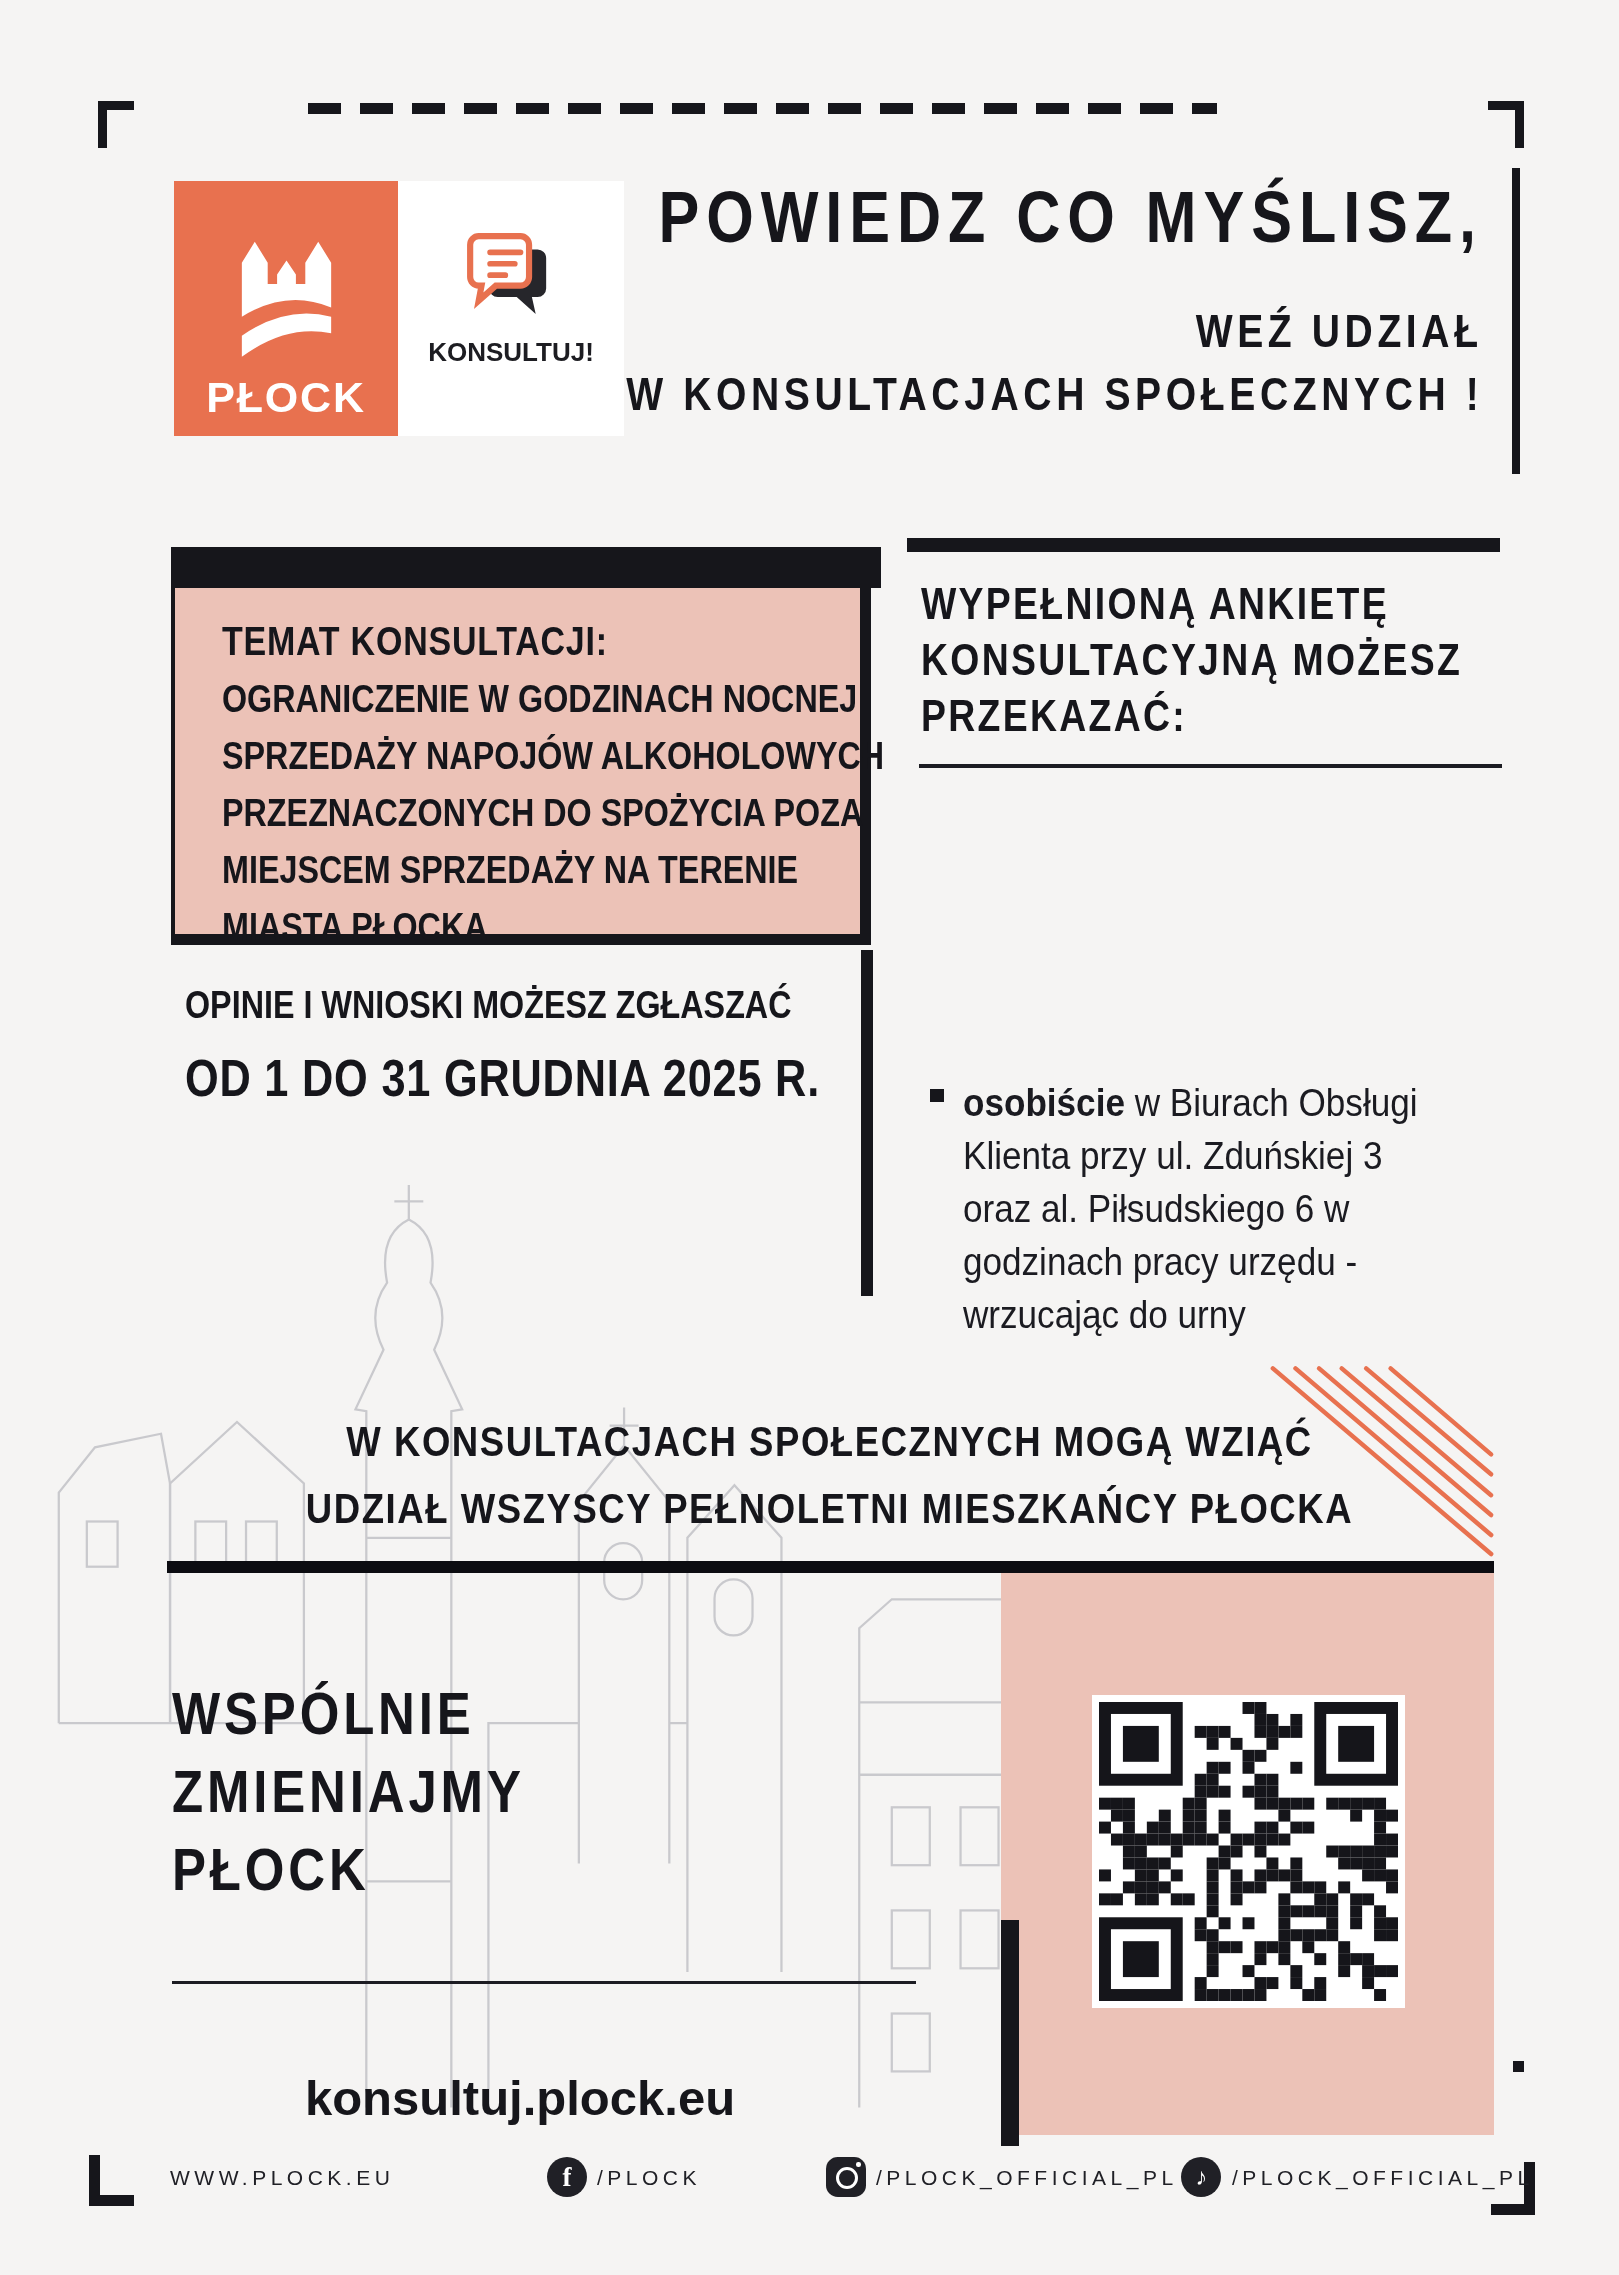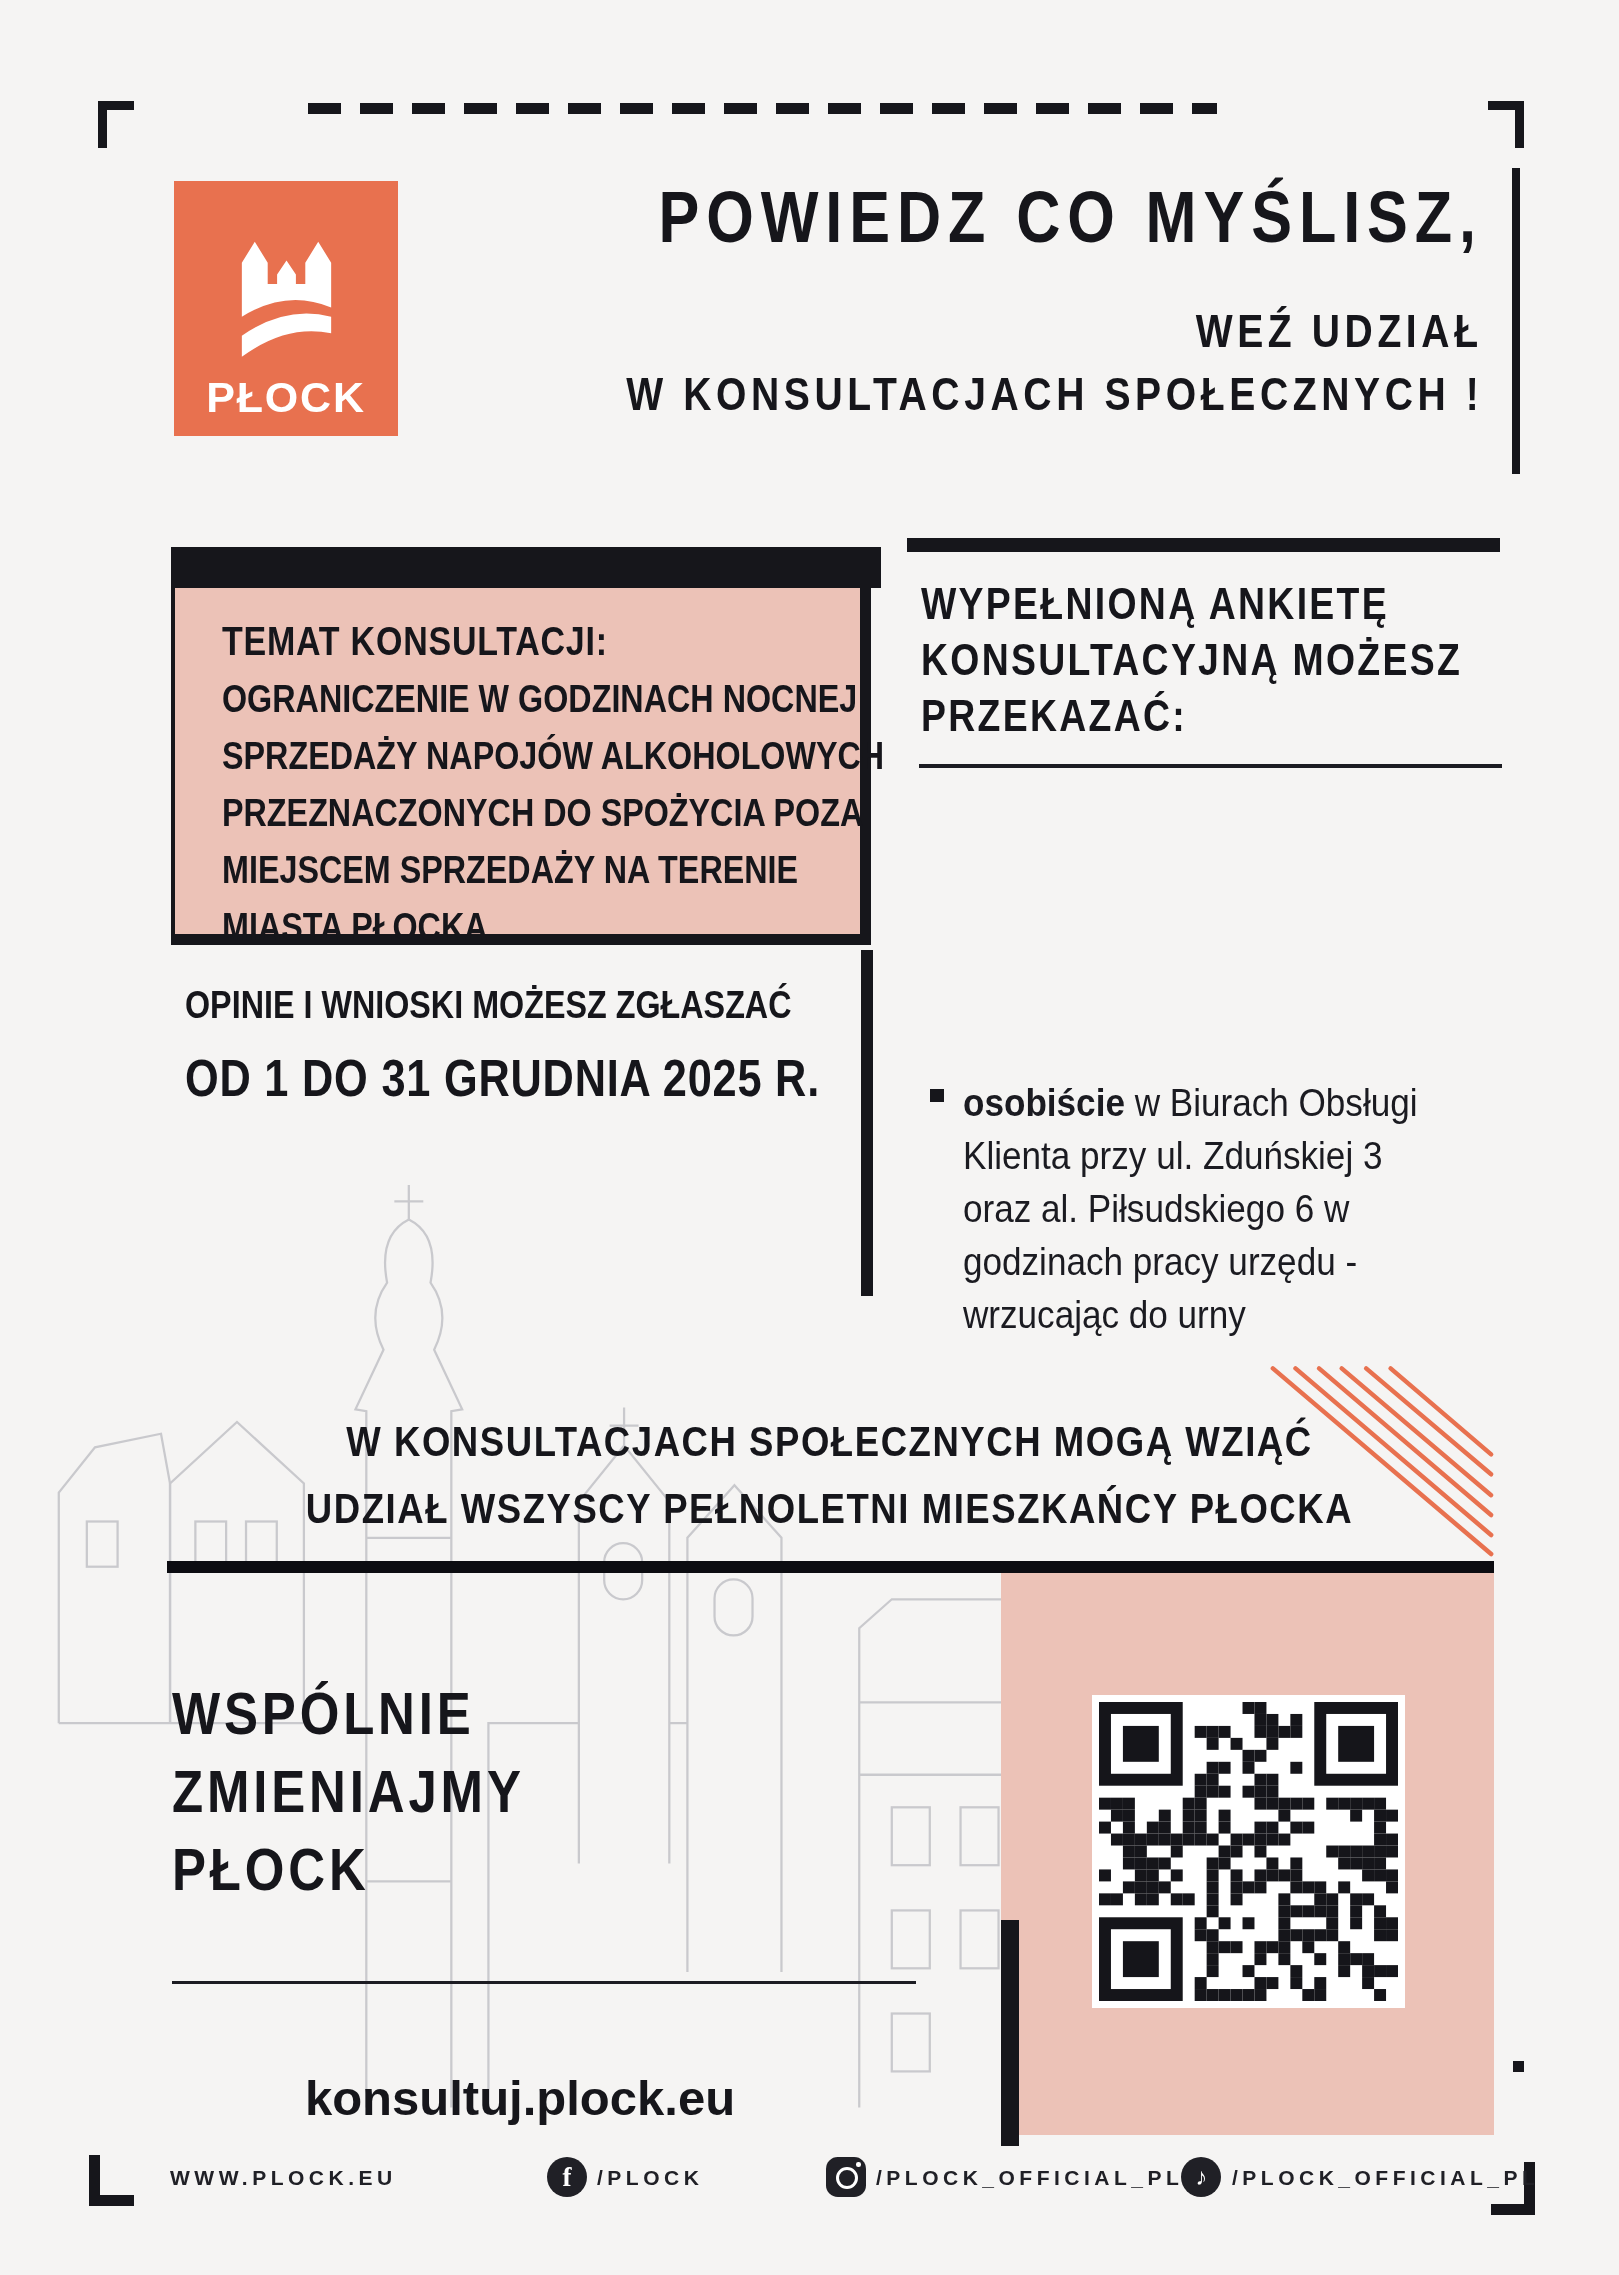--- a/index.html
+++ b/index.html
@@ -71,21 +71,21 @@
   .cl1{top:1679px;} .cl2{top:1757px;} .cl3{top:1835px;}
   .info-rule{left:172px; top:1981px; width:744px; height:2.7px; background:#1c1c22;}
   .mi-line{left:149px; width:742px; text-align:center; font-weight:bold; white-space:nowrap;}
   .mi1{top:2006px; font-size:49px;} .mi2{top:2070px; font-size:49px;}
   
   .qr-panel{left:1001px; top:1573px; width:493px; height:562px; background:var(--pink);}
   .qr-box{position:absolute; left:91px; top:122px; width:313px; height:313px; background:#ffffff;}
   .qr-box svg{position:absolute; left:7.2px; top:7.2px;}
   .qr-side{left:1001px; top:1920px; width:18px; height:226px; background:var(--ink);}
   
-  .foot-label{top:2166px; font-size:21px; font-weight:bold; letter-spacing:4.5px; color:#202026; white-space:nowrap;}
+  .foot-label{top:2166px; font-size:21px; font-weight:normal; letter-spacing:4.5px; color:#202026; white-space:nowrap;}
   .icon-circle{top:2157px; width:40px; height:40px; border-radius:50%; background:#202026;
     color:#fff; text-align:center; line-height:40px; font-weight:bold;}
   .fb-icon{left:547px; font-size:27px; font-family:"Liberation Serif", serif;}
   .tk-icon{left:1181px; font-size:23.5px;}
   .ig-icon{left:826px; top:2157px; width:40px; height:40px; border-radius:11.8px; background:#202026;}
   .ig-icon::before{content:""; position:absolute; left:10px; top:10px; width:16.3px; height:16.3px;
     border:3.2px solid #fff; border-radius:50%;}
   .ig-icon::after{content:""; position:absolute; right:5.4px; top:5.4px; width:4.5px; height:4.5px;
     border-radius:50%; background:#fff;}
   .sketch{left:0; top:0; pointer-events:none;}
@@ -131,20 +131,28 @@
   <div class="abs corner br z1"></div>
   <div class="abs side-bar z1"></div>
   <div class="abs tiny-dot z1"></div>
 
   <div class="abs tile plock z1">
     <svg class="abs castle" viewBox="0 0 120 120" width="141" height="154">
       <path fill="#ffffff" d="M22,82 V36 L33,18 L44,36 V54 H52 V46 L60,34 L68,46 V54 H76 V36 L87,18 L98,36 V74 Q60,58 22,82 Z"></path>
       <path fill="#ffffff" d="M22,98 Q60,72 98,82 L98,96 Q60,88 22,116 Z"></path>
     </svg>
     <div class="abs plock-label">PŁOCK</div>
+  </div>
+  <div class="abs tile konsultuj z1">
+    <svg class="abs bubble" viewBox="0 0 120 120" width="114" height="114">
+      <path fill="#26262b" d="M46,30 h42 a9,9 0 0 1 9,9 v32 a9,9 0 0 1 -9,9 h-6 l4,18 -20,-18 h-20 a9,9 0 0 1 -9,-9 v-32 a9,9 0 0 1 9,-9 z"></path>
+      <path fill="#ffffff" stroke="#e8714f" stroke-width="6.5" d="M26,16 h44 a9,9 0 0 1 9,9 v34 a9,9 0 0 1 -9,9 h-26 l-18,16 3,-16 h-3 a9,9 0 0 1 -9,-9 v-34 a9,9 0 0 1 9,-9 z"></path>
+      <path stroke="#e8714f" stroke-width="6" stroke-linecap="round" d="M38,33 H70 M38,45 H64 M38,57 H54"></path>
+    </svg>
+    <div class="abs konsultuj-label">KONSULTUJ!</div>
   </div>
 
   <div class="abs h-line h1 cxr z1">POWIEDZ CO MYŚLISZ,</div>
   <div class="abs h-line h2 cxr z1">WEŹ UDZIAŁ</div>
   <div class="abs h-line h3 cxr z1">W KONSULTACJACH SPOŁECZNYCH !</div>
 
   <div class="abs topic-bar z1"></div>
   <div class="abs topic-box z1">
     <div class="abs topic-label cxl" style="top:31px;">TEMAT KONSULTACJI:</div>
     <div class="abs topic-line cxl" style="top:90px;">OGRANICZENIE W GODZINACH NOCNEJ</div>

